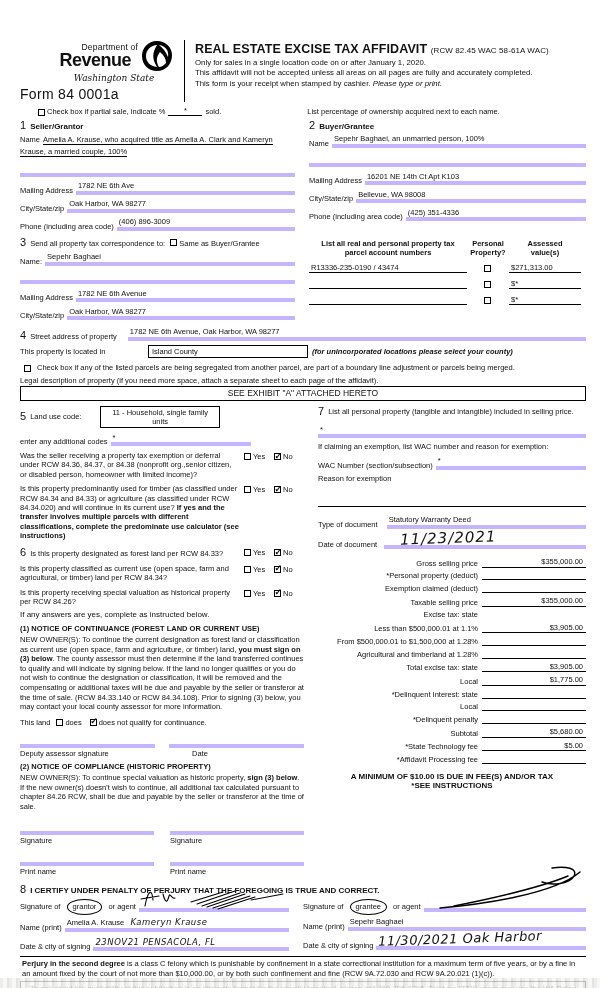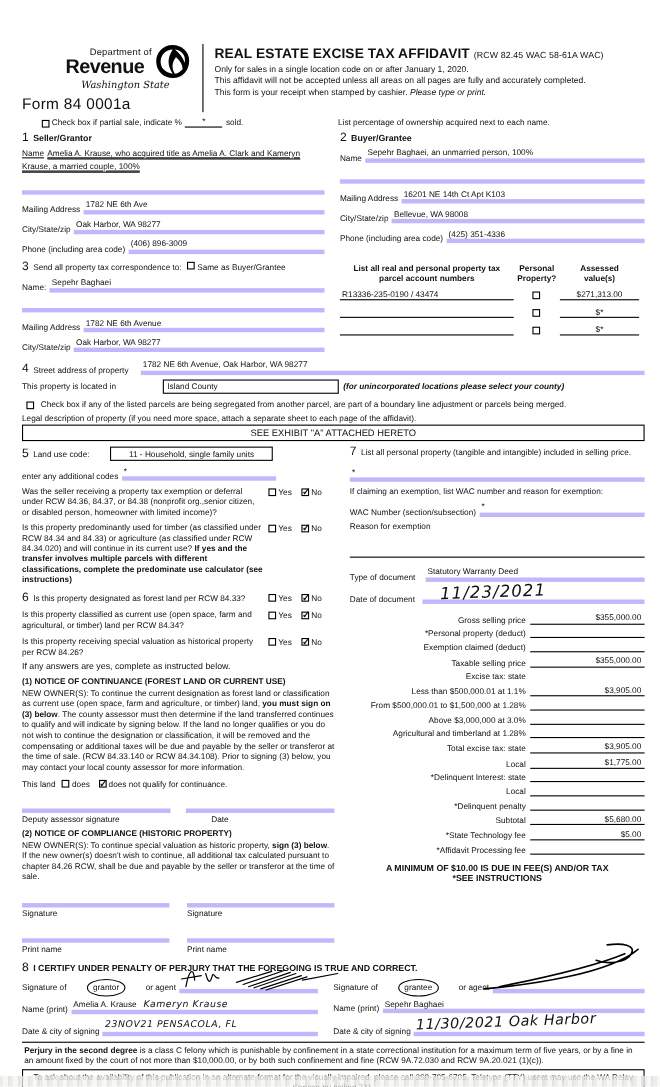--- a/index.html
+++ b/index.html
@@ -47,47 +47,47 @@
   .col-r { flex:1; padding-left:6px; }
 
   .sec-head { display:flex; align-items:baseline; margin-bottom:3px; }
   .frow { display:flex; align-items:flex-end; margin-top:4.5px; }
 
   
   .parcel-head { display:flex; text-align:center; font-weight:bold; margin-top:2px; }
   .parcel-rows .prow { display:flex; align-items:flex-end; margin-top:6px; }
   .pnum { width:158px; border-bottom:1px solid #000; padding:0 2px; min-height:9.5px; }
   .pcb { width:42px; text-align:center; }
-  .pval { width:72px; border-bottom:1px solid #000; text-align:center; padding:0 2px; min-height:9.5px; }
+  .pval { width:72px; border-bottom:1px solid #000; text-align:left; padding:0 2px; min-height:9.5px; }
 
   .exhibit-box { border:1px solid #000; text-align:center; font-size:8.5px; padding:1.5px 0; margin-top:1px; }
 
   .county-box { border:1px solid #000; width:160px; padding:1px 3px; min-height:11px; }
-  .landuse-box { border:1px solid #000; width:148px; padding:1px 4px; text-align:center; }
+  .landuse-box { border:1px solid #000; width:120px; padding:1px 4px; text-align:center; }
 
   
   .q { display:flex; margin-top:5px; }
   .qtext { flex:1; padding-right:4px; line-height:1.25; }
   .qopt { width:30px; flex:none; white-space:nowrap; padding-top:1px; }
 
   .para { line-height:1.28; margin-top:4px; }
   .center { text-align:center; }
 
   
   .mrow { display:flex; align-items:flex-end; margin-top:3.2px; }
   .mlabel { flex:1; text-align:right; padding-right:4px; white-space:nowrap; }
   .mval { width:104px; flex:none; border-bottom:1px solid #000; text-align:right; padding:0 3px 0.5px 0; min-height:9.5px; }
   .mrow.no-line .mval { border-bottom:none; }
 
   .handw { font-family:"DejaVu Sans", sans-serif; font-style:italic; }
   .hand-date-doc { font-size:15px; letter-spacing:1px; transform:rotate(-2deg); display:inline-block; margin:-6px 0 -2px 14px; }
   .hand-small { font-size:8.5px; letter-spacing:.5px; }
   .hand-date-big { font-size:13px; letter-spacing:.5px; transform:rotate(-2deg); display:inline-block; margin-top:-6px; white-space:nowrap; }
 
-  .circle-word { display:inline-block; border:1.2px solid #000; border-radius:50%; padding:2px 5px 3px 5px; margin:-3px 16px; }
+  .circle-word { display:inline-block; border:1.2px solid #000; border-radius:50%; padding:2px 5px 3px 5px; margin:-3px 4px; }
 
   
   .sig-grid { display:flex; margin-top:2px; }
   .sig-col { width:50%; padding-right:14px; position:relative; }
   .sigrow { display:flex; align-items:flex-end; margin-top:5px; position:relative; }
   .sig-svg { position:absolute; pointer-events:none; }
 
   .perjury { border-top:1px solid #000; margin-top:5px; padding:2px 2px 2px 2px; line-height:1.25; }
   .access-box { border:1px solid #000; margin-top:1px; padding:2px 8px; text-align:center; line-height:1.3; }
 
@@ -143,21 +143,21 @@
     <span>sold.</span>
     <span class="right-note">List percentage of ownership acquired next to each name.</span>
   </div>
 
   <div class="two-col">
     <div class="col-l">
       <div class="sec-head">
         <span class="sec-num">1</span>
         <span class="sec-title">Seller/Grantor</span>
       </div>
-      <div style="line-height:1.6;text-decoration:underline;">
+      <div style="line-height:1.6;">
         <span class="lbl">Name</span><span class="ufill">Amelia A. Krause, who acquired title as Amelia A. Clark and Kameryn Krause, a married couple, 100%</span>
       </div>
       <div class="frow" style="margin-top:9px;">
           <span class="fill"></span>
         </div>
       <div class="frow">
           <span class="lbl">Mailing Address</span>
           <span class="fill">1782 NE 6th Ave</span>
         </div>
       <div class="frow">
@@ -410,24 +410,20 @@
         <div class="mrow no-line">
             <span class="mlabel">Excise tax:  state</span>
             <span class="mval"></span>
           </div>
         <div class="mrow">
             <span class="mlabel">Less than $500,000.01 at 1.1%</span>
             <span class="mval">$3,905.00</span>
           </div>
         <div class="mrow">
             <span class="mlabel">From $500,000.01 to $1,500,000 at 1.28%</span>
-            <span class="mval"></span>
-          </div>
-        <div class="mrow">
-            <span class="mlabel">Above $3,000,000 at 3.0%</span>
             <span class="mval"></span>
           </div>
         <div class="mrow">
             <span class="mlabel">Agricultural and timberland at 1.28%</span>
             <span class="mval"></span>
           </div>
         <div class="mrow">
             <span class="mlabel">Total excise tax: state</span>
             <span class="mval">$3,905.00</span>
           </div>

